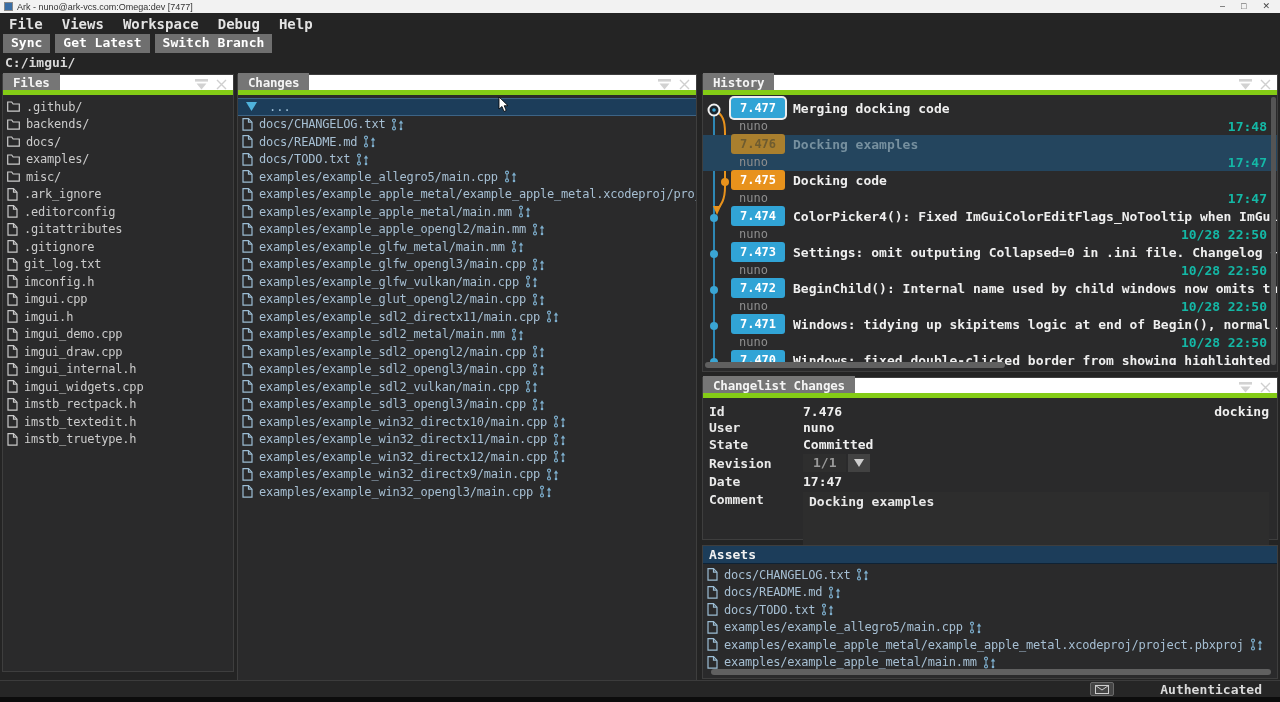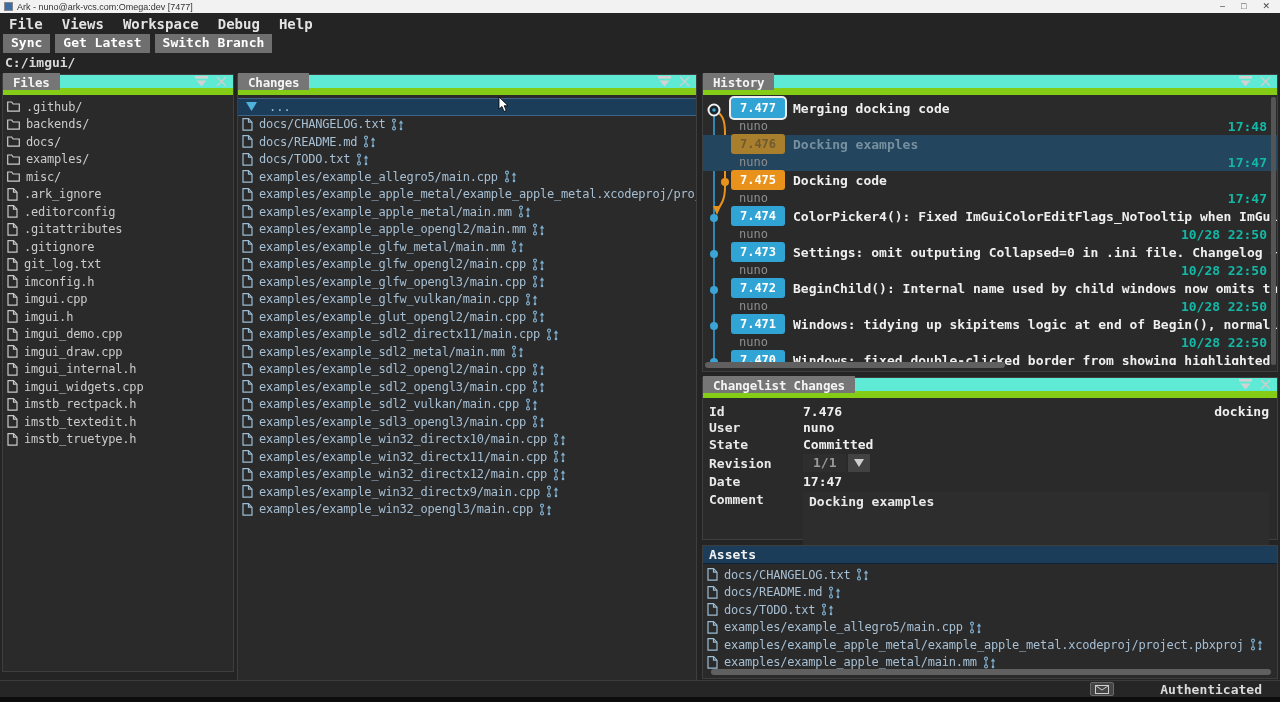--- a/index.html
+++ b/index.html
@@ -20,21 +20,21 @@
   .menubar { position:absolute; top:14px; left:0; right:0; height:19px; display:flex; gap:19px;
              padding-left:9px; align-items:center; font-size:14px; font-weight:700; color:#e3e3e3; }
   .toolbar { position:absolute; top:33px; left:0; right:0; height:20px; display:flex; gap:5px;
              padding-left:3px; align-items:center; }
   .tbtn { background:#6f6f6f; color:#fff; font-family:inherit; font-size:13px; font-weight:600;
           border:none; padding:1px 8px 2px; line-height:16px; }
   .pathbar { position:absolute; top:55px; left:5px; font-size:13px; font-weight:600; color:#d9d9d9; }
 
   
   .panel { position:absolute; background:#2a2a2b; border:1px solid #3e3e3e; }
-  .panel-header { height:20px; background:#5eead4; border-bottom:7px solid #84cc16; display:flex; align-items:center; }
+  .panel-header { height:20px; background:#ffffff; border-bottom:5px solid #84cc16; display:flex; align-items:flex-end; }
   .tab { background:#767676; color:#f4f4f4; font-size:12.5px; font-weight:700; padding:2px 10px 0;
          letter-spacing:-0.2px; }
   .hdr-icons { margin-left:auto; display:flex; align-items:center; gap:8px; padding-right:6px; }
   .hdr-icons svg { display:block; }
 
   
   .row { display:flex; align-items:center; height:17.5px; padding-left:4px; white-space:nowrap;
          overflow:hidden; font-size:12px; letter-spacing:-0.2px; }
   .row .ficon { flex:0 0 auto; margin-right:6px; display:flex; }
   .row .bicon { flex:0 0 auto; margin-left:6px; display:flex; }
@@ -539,39 +539,20 @@
                 <circle cx="3" cy="2.6" r="1.5" fill="none" stroke="#7fb0cf" stroke-width="1.1"></circle>
                 <circle cx="3" cy="10.4" r="1.5" fill="none" stroke="#7fb0cf" stroke-width="1.1"></circle>
                 <line x1="3" y1="4.2" x2="3" y2="8.8" stroke="#7fb0cf" stroke-width="1.1"></line>
                 <path d="M10 11 V5" stroke="#7fb0cf" stroke-width="1.1" fill="none"></path>
                 <polygon points="10,2.2 7.8,5.4 12.2,5.4" fill="#7fb0cf"></polygon>
                 <circle cx="10" cy="11" r="1.3" fill="#7fb0cf"></circle>
               </svg>
             </span>
           </div>
 
-          <div class="row">
-            <span class="ficon">
-              <svg width="11" height="13" viewBox="0 0 11 13">
-                <path d="M1 0.7 h5.5 l3.5 3.5 v8 h-9 z" stroke="#9cbdd4" stroke-width="1.2" fill="none"></path>
-                <path d="M6.5 0.7 v3.5 h3.5" stroke="#9cbdd4" stroke-width="1.2" fill="none"></path>
-              </svg>
-            </span>
-            <span>examples/example_glfw_opengl2/main.cpp</span>
-            <span class="bicon">
-              <svg width="13" height="13" viewBox="0 0 13 13">
-                <circle cx="3" cy="2.6" r="1.5" fill="none" stroke="#7fb0cf" stroke-width="1.1"></circle>
-                <circle cx="3" cy="10.4" r="1.5" fill="none" stroke="#7fb0cf" stroke-width="1.1"></circle>
-                <line x1="3" y1="4.2" x2="3" y2="8.8" stroke="#7fb0cf" stroke-width="1.1"></line>
-                <path d="M10 11 V5" stroke="#7fb0cf" stroke-width="1.1" fill="none"></path>
-                <polygon points="10,2.2 7.8,5.4 12.2,5.4" fill="#7fb0cf"></polygon>
-                <circle cx="10" cy="11" r="1.3" fill="#7fb0cf"></circle>
-              </svg>
-            </span>
-          </div>
 
           <div class="row">
             <span class="ficon">
               <svg width="11" height="13" viewBox="0 0 11 13">
                 <path d="M1 0.7 h5.5 l3.5 3.5 v8 h-9 z" stroke="#9cbdd4" stroke-width="1.2" fill="none"></path>
                 <path d="M6.5 0.7 v3.5 h3.5" stroke="#9cbdd4" stroke-width="1.2" fill="none"></path>
               </svg>
             </span>
             <span>examples/example_glfw_opengl3/main.cpp</span>
             <span class="bicon">

